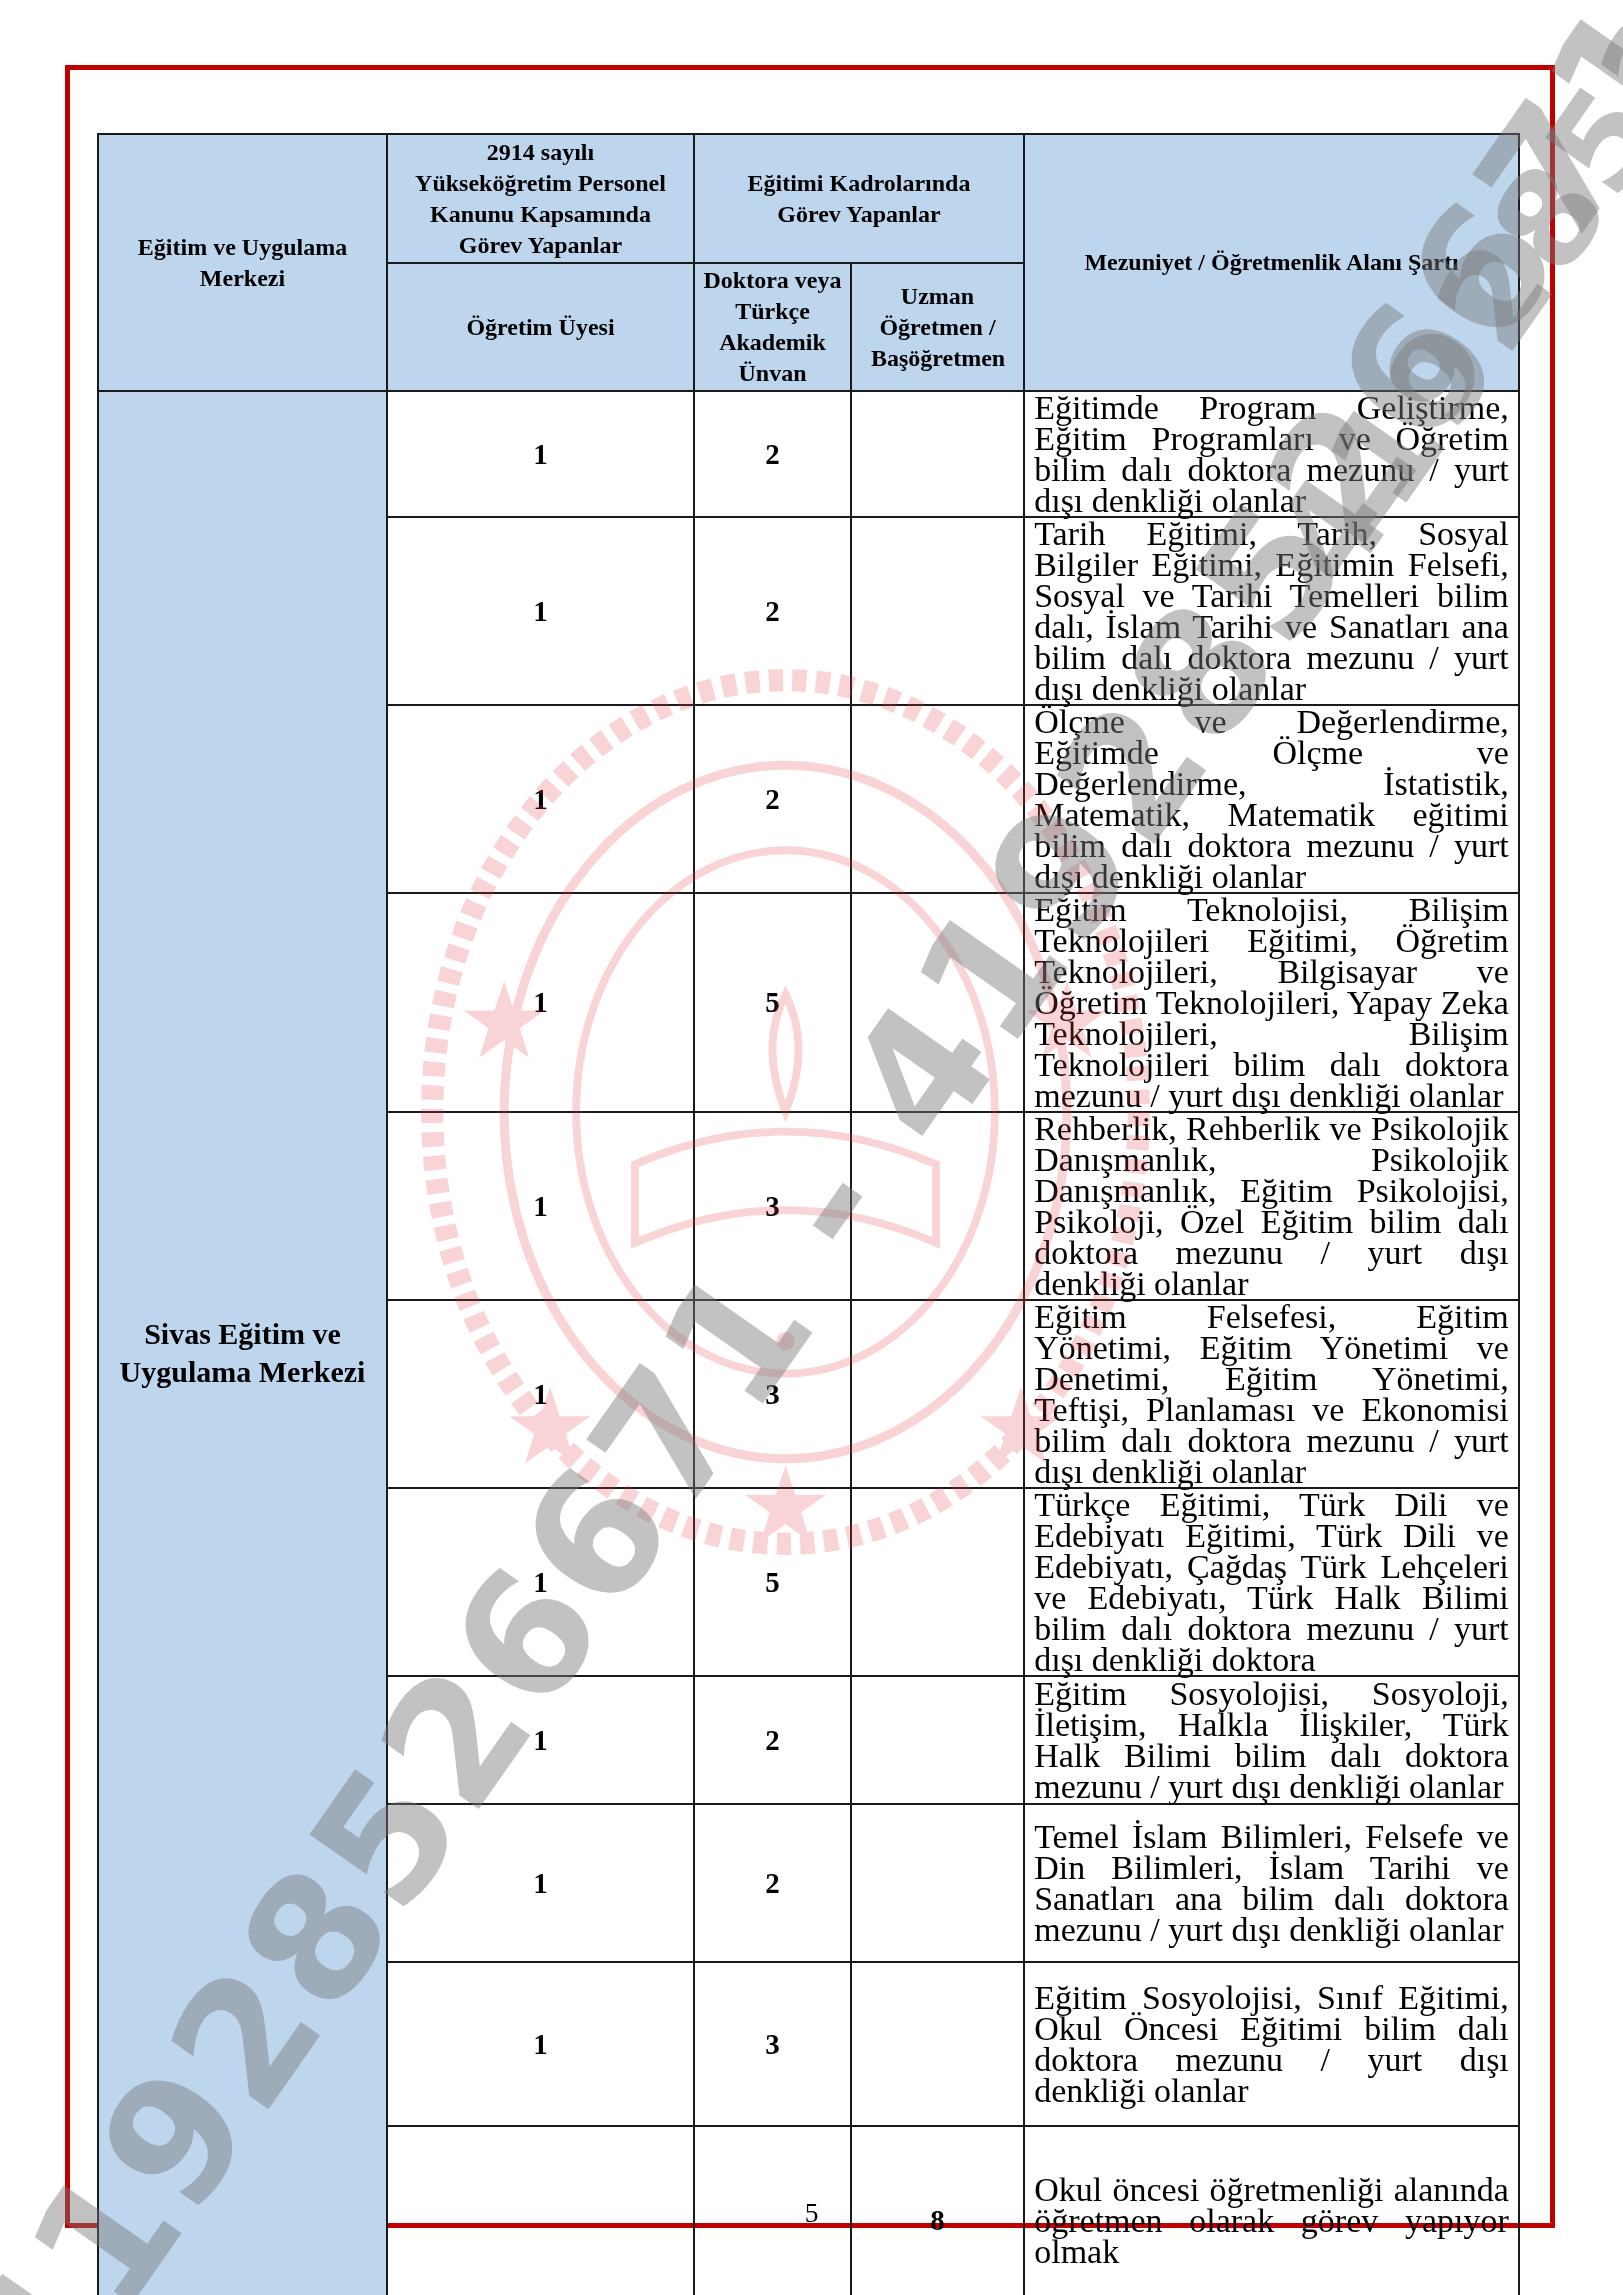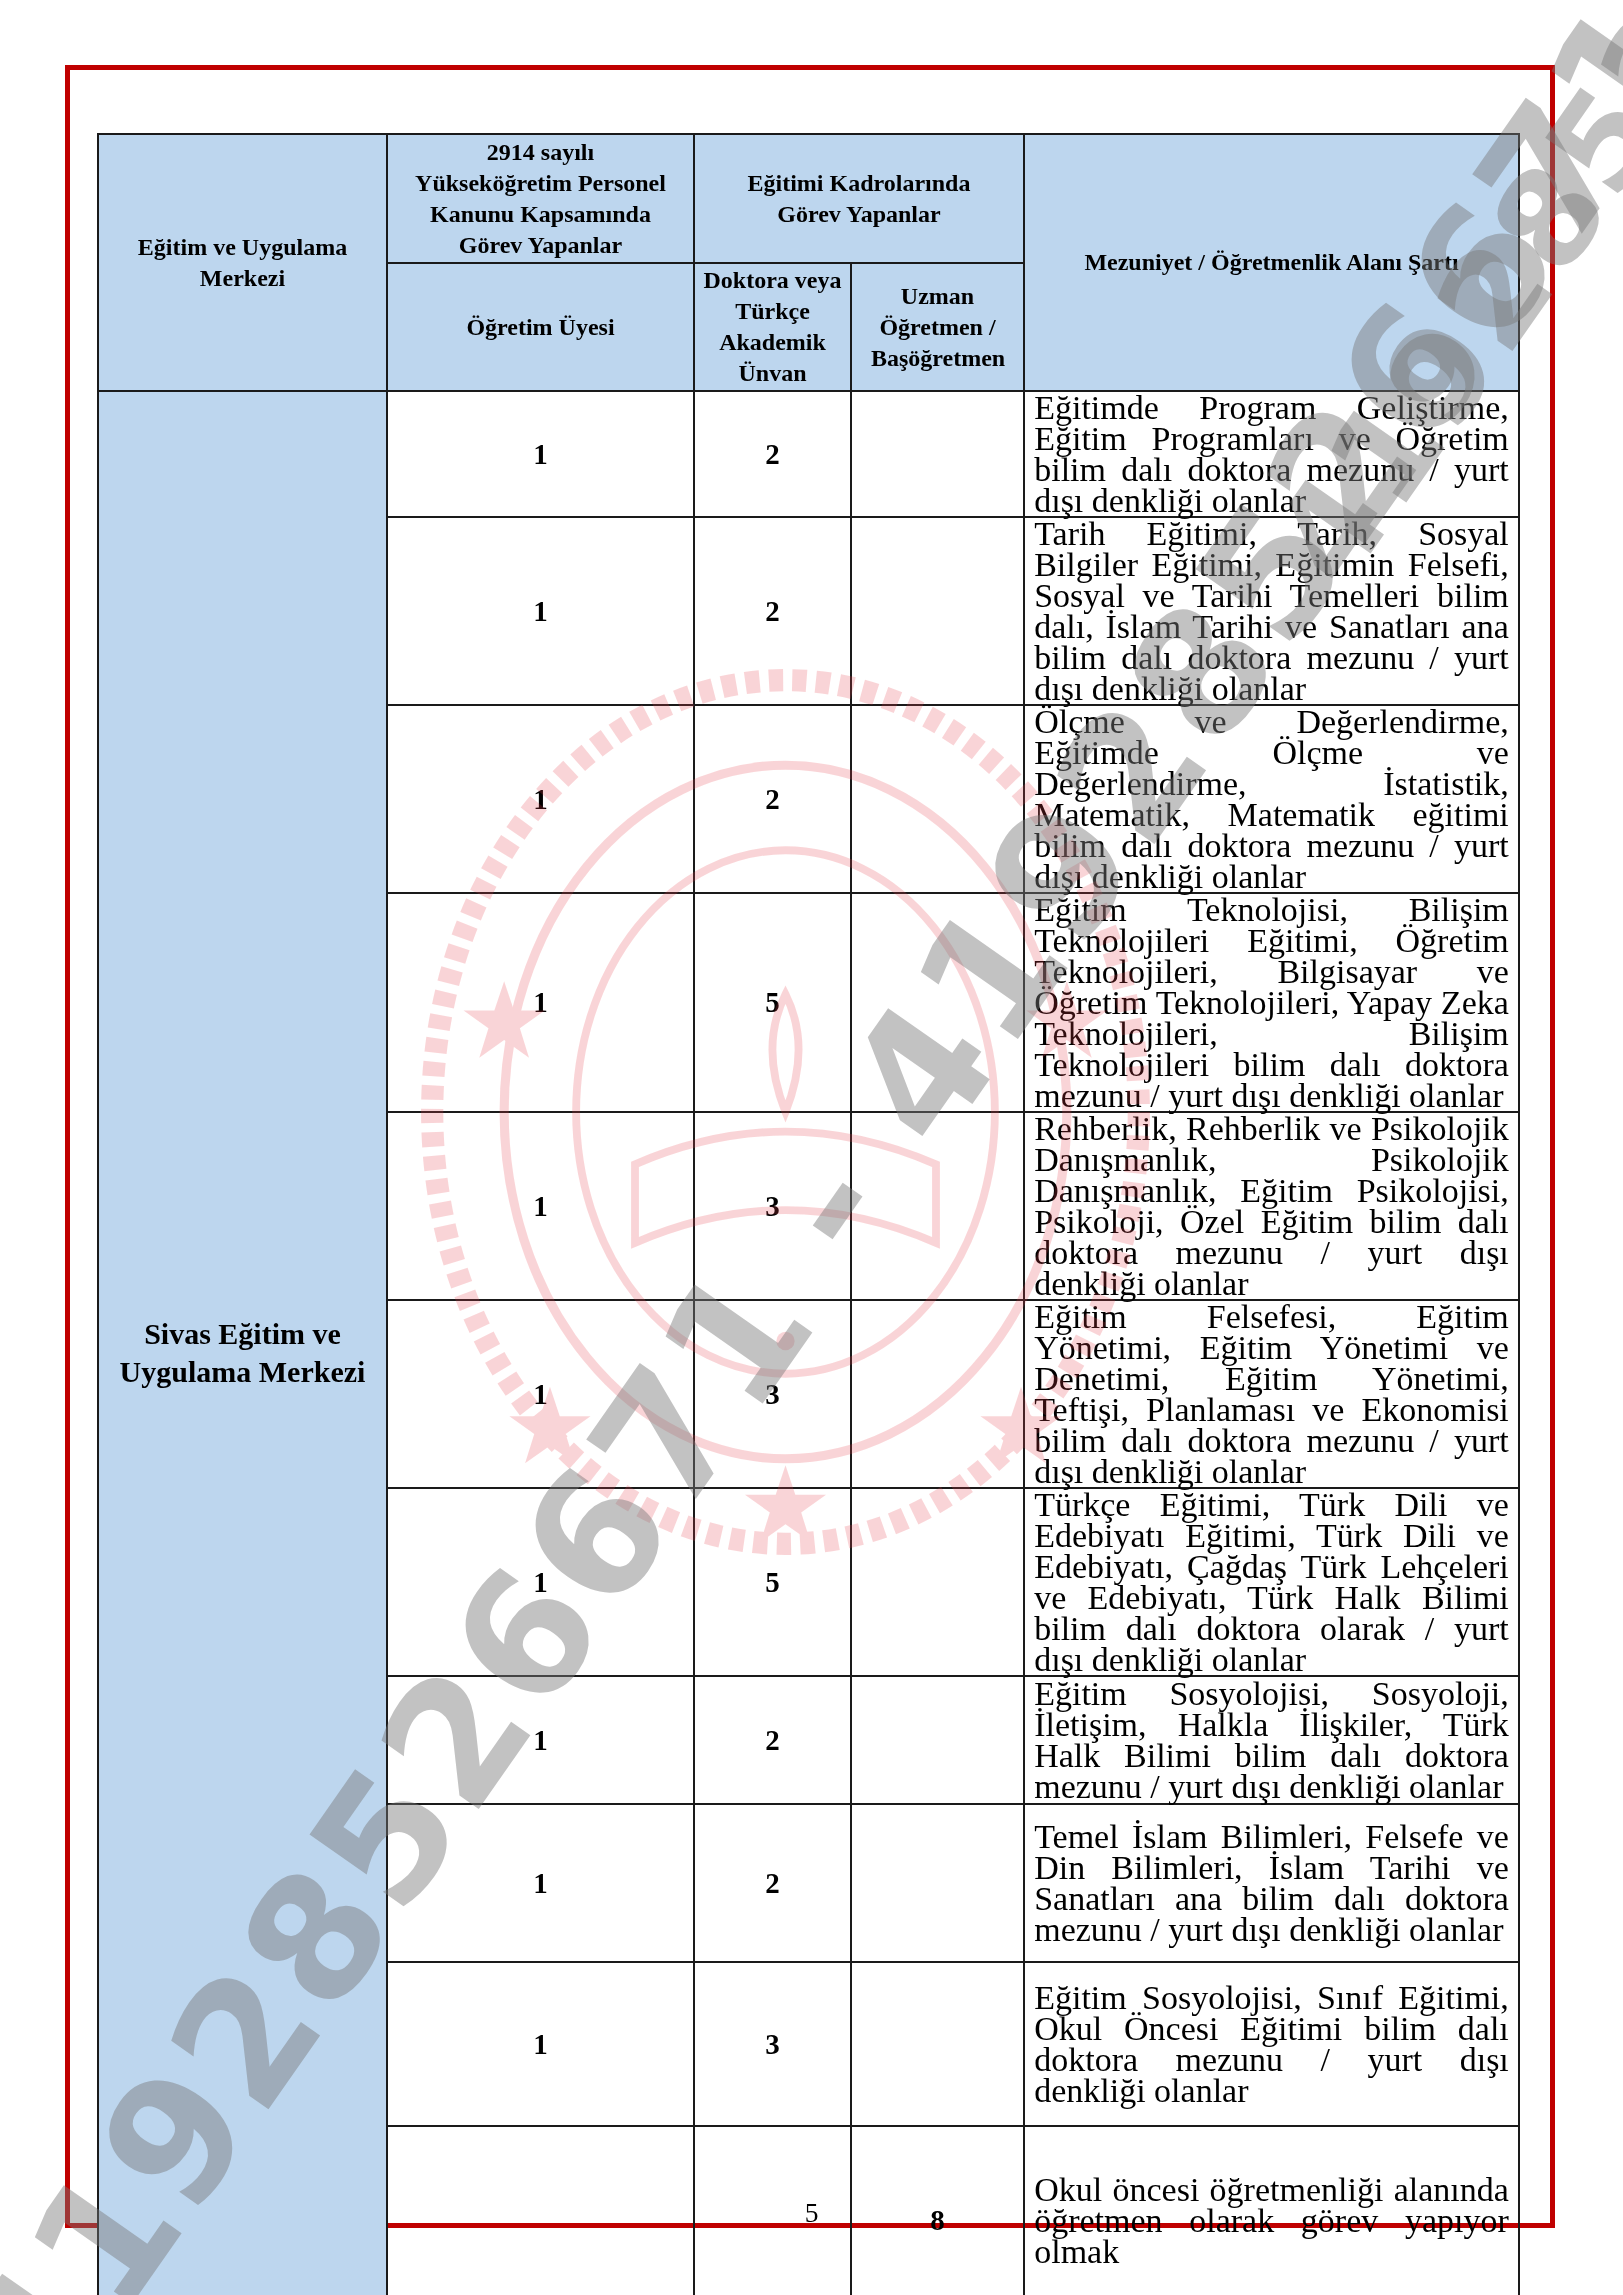--- a/index.html
+++ b/index.html
@@ -75,21 +75,21 @@
   <tr style="height:159px">
     <td class="num">1</td>
     <td class="num">3</td>
     <td class="num"></td>
     <td class="desc">Eğitim Felsefesi, Eğitim Yönetimi, Eğitim Yönetimi ve Denetimi, Eğitim Yönetimi, Teftişi, Planlaması ve Ekonomisi bilim dalı doktora mezunu / yurt dışı denkliği olanlar</td>
   </tr>
   <tr style="height:158px">
     <td class="num">1</td>
     <td class="num">5</td>
     <td class="num"></td>
-    <td class="desc">Türkçe Eğitimi, Türk Dili ve Edebiyatı Eğitimi, Türk Dili ve Edebiyatı, Çağdaş Türk Lehçeleri ve Edebiyatı, Türk Halk Bilimi bilim dalı doktora olarak / yurt dışı denkliği olanlar</td>
+    <td class="desc">Türkçe Eğitimi, Türk Dili ve Edebiyatı Eğitimi, Türk Dili ve Edebiyatı, Çağdaş Türk Lehçeleri ve Edebiyatı, Türk Halk Bilimi bilim dalı doktora mezunu / yurt dışı denkliği doktora</td>
   </tr>
   <tr style="height:128px">
     <td class="num">1</td>
     <td class="num">2</td>
     <td class="num"></td>
     <td class="desc">Eğitim Sosyolojisi, Sosyoloji, İletişim, Halkla İlişkiler, Türk Halk Bilimi bilim dalı doktora mezunu / yurt dışı denkliği olanlar</td>
   </tr>
   <tr style="height:158px">
     <td class="num">1</td>
     <td class="num">2</td>

